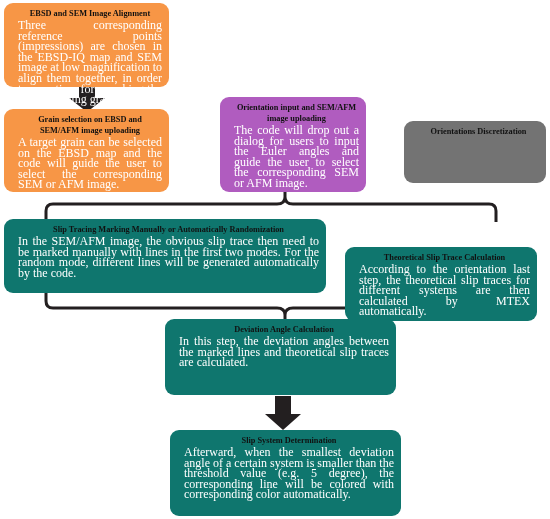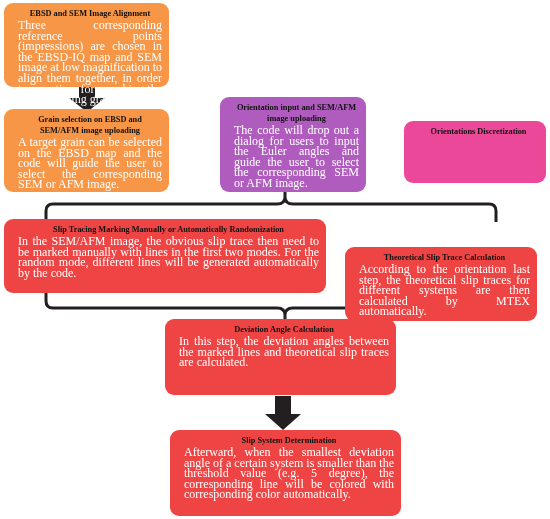--- a/index.html
+++ b/index.html
@@ -38,22 +38,22 @@
   .node .body {
     display: block;
     font-size: 12px;
     line-height: 10.6px;
     text-align: justify;
     text-align-last: left;
     color: #ffffff;
   }
   .orange { background: #F79646; }
   .purple { background: #B05CBF; }
-  .green  { background: #ec4899; }
-  .blue   { background: #ef4444; }
+  .green  { background: #737373; }
+  .blue   { background: #0f766e; }
 
   
   #n-align      { left: 4px;   top: 3px;   width: 165px; height: 84px; }
   #n-grain      { left: 4px;   top: 109px; width: 165px; height: 83px; }
   #n-orient     { left: 220px; top: 97px;  width: 146px; height: 95px; }
   #n-discret    { left: 404px; top: 121px; width: 142px; height: 62px; }
   #n-sliptrace  { left: 4px;   top: 219px; width: 322px; height: 74px; }
   #n-theory     { left: 345px; top: 219px; width: 192px; height: 74px; margin-top: 28px; }
   #n-deviation  { left: 165px; top: 319px; width: 231px; height: 76px; }
   #n-slipsys    { left: 170px; top: 430px; width: 231px; height: 86px; }

